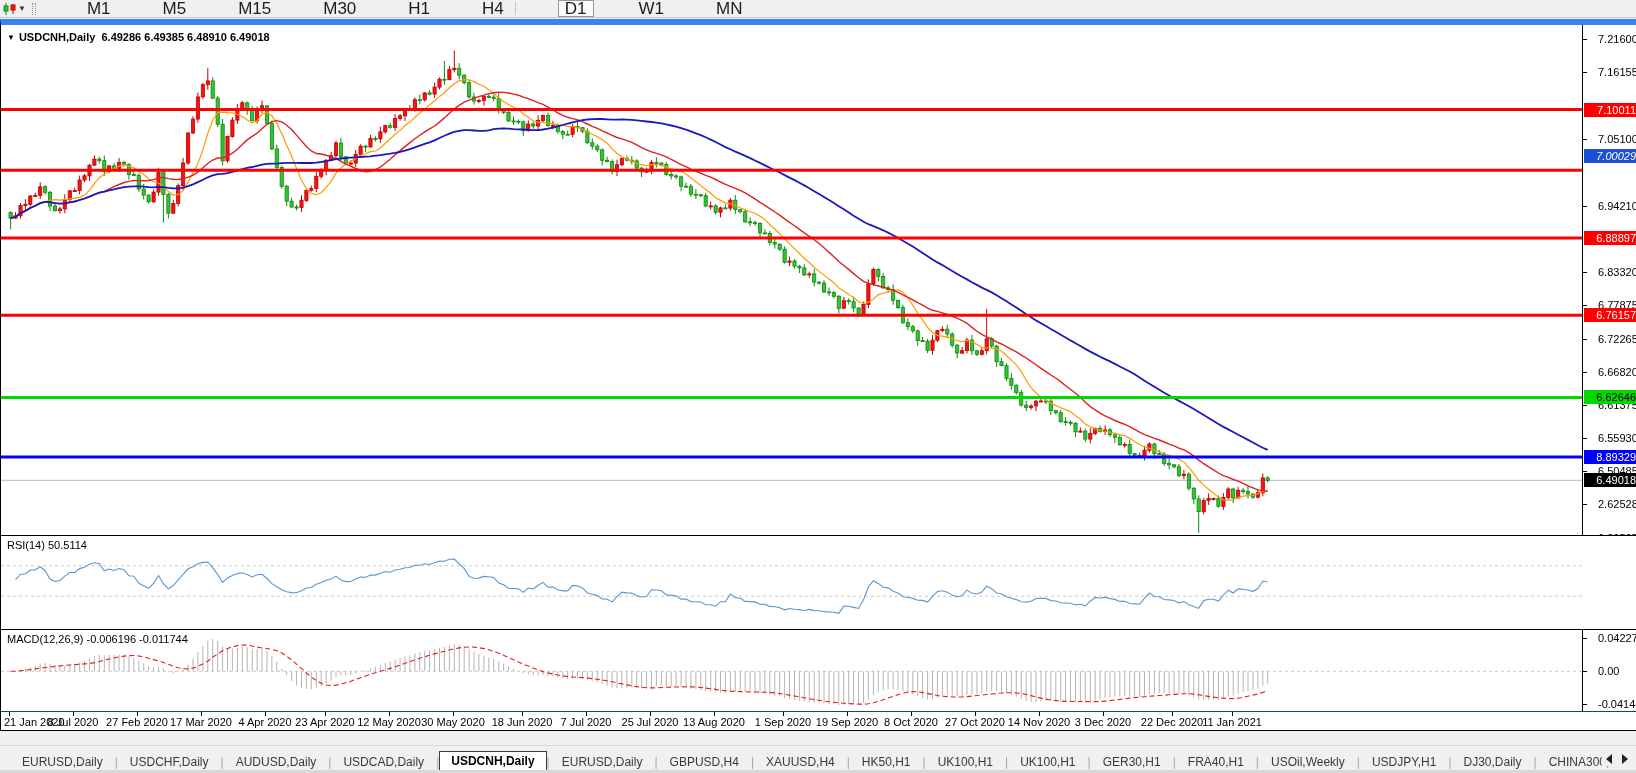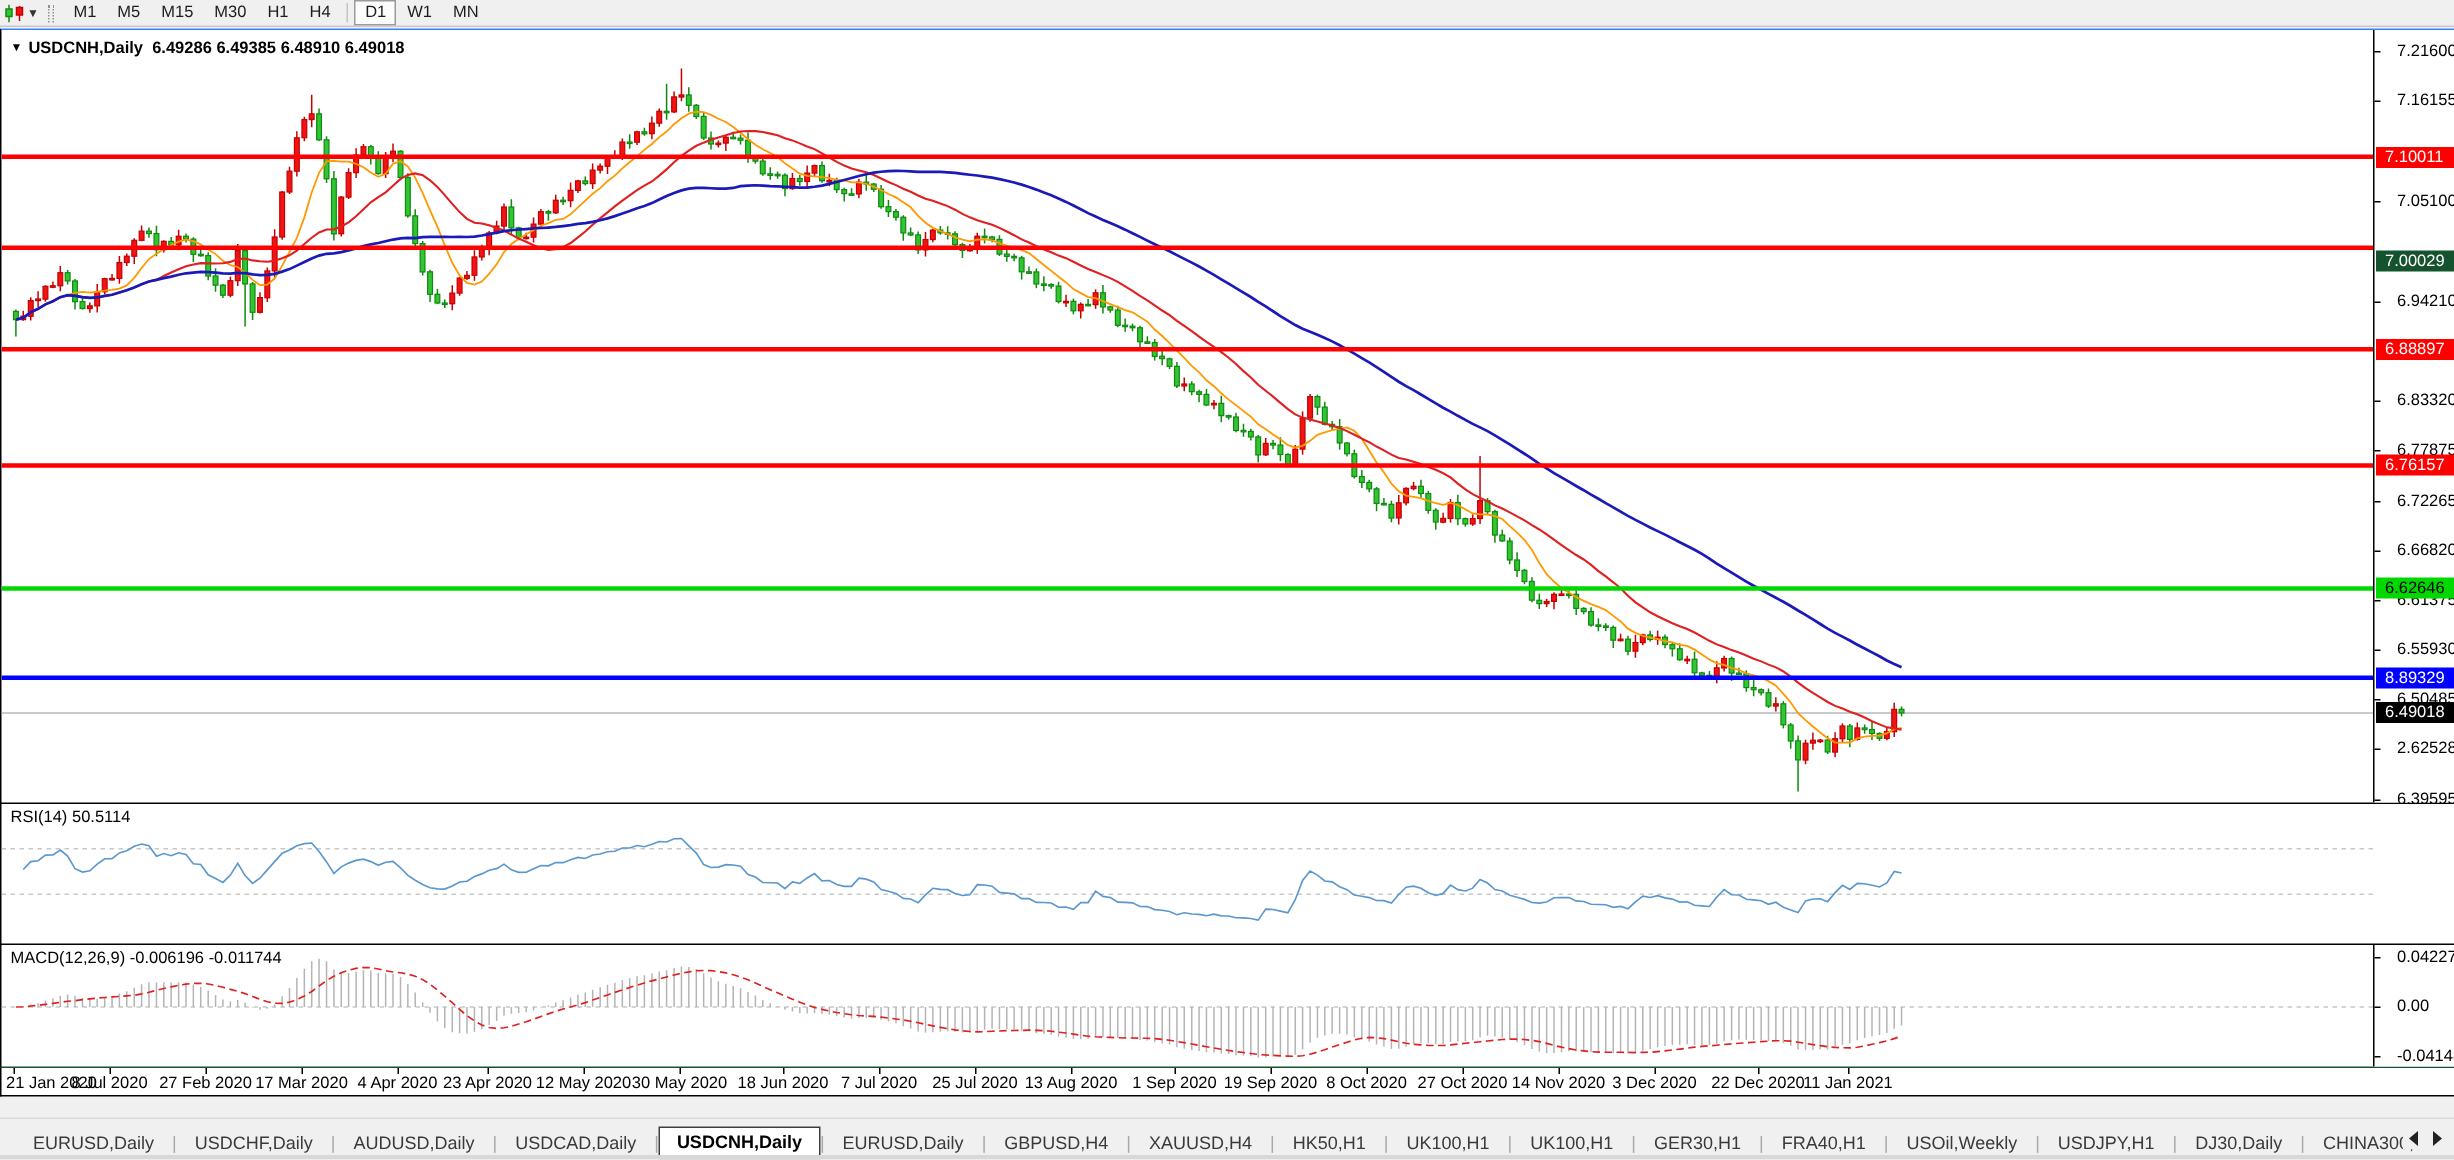--- a/index.html
+++ b/index.html
@@ -11,26 +11,26 @@
   }
   
   .toolbar{position:absolute;left:0;top:0;width:1636px;height:18px;
     background:#f0f0f0;border-bottom:1px solid #c8c8c8;
     display:flex;align-items:center;padding-left:3px;box-sizing:border-box;}
   .tool-icon{display:flex;align-items:center;height:16px;margin-right:2px;}
   .tool-icon svg{display:block;}
   .caret{font-size:8px;color:#333;margin-left:1px;}
   .grip{width:2px;height:12px;border-left:1px dotted #909090;border-right:1px dotted #909090;margin:0 6px 0 4px;}
   .vsep{width:1px;height:13px;background:#c4c4c4;margin:0 4px;}
-  .tf-btn{font-size:11px;color:#1c1c1c;padding:1px 6px;line-height:13px;cursor:default;border:1px solid transparent;}
+  .tf-btn{font-size:17px;color:#1c1c1c;padding:1px 6px;line-height:13px;cursor:default;border:1px solid transparent;margin-left:38px;}
   .tf-btn.active{background:#fcfcfc;border:1px solid #9a9a9a;}
   
   .panel{position:absolute;left:0;width:1636px;background:#ffffff;
     border-left:1px solid #000;box-sizing:border-box;}
-  #panel-main{top:19px;height:517px;border-top:1px solid #3b82f6;border-bottom:1px solid #000;}
+  #panel-main{top:19px;height:517px;border-top:6px solid #3b82f6;border-bottom:1px solid #000;text-align:right;}
   #panel-rsi{top:536px;height:94px;border-bottom:1px solid #000;}
   #panel-macd{top:630px;height:82px;border-bottom:1px solid #14532d;}
   #time-axis{position:absolute;left:0;top:712px;width:1636px;height:19px;background:#fff;
     border-left:1px solid #000;border-bottom:1px solid #000;box-sizing:border-box;}
   .plot{position:absolute;left:0;top:0;}
   .axis-col{position:absolute;left:1581px;top:0;bottom:0;width:54px;background:#fff;border-left:1px solid #000;}
   .ytick{position:absolute;left:0;height:13px;line-height:13px;font-size:11px;color:#000;white-space:nowrap;}
   .ytick .dash{position:absolute;left:0;top:6px;width:4px;height:1px;background:#000;}
   .ytick .lbl{margin-left:15px;}
   .badge{position:absolute;left:1px;right:1px;height:14px;line-height:14px;font-size:11px;
@@ -617,21 +617,21 @@
       <div class="ytick" style="top: 240.762px;"><span class="dash"></span><span class="lbl">6.83320</span></div>
       <div class="ytick" style="top: 273.861px;"><span class="dash"></span><span class="lbl">6.77875</span></div>
       <div class="ytick" style="top: 307.964px;"><span class="dash"></span><span class="lbl">6.72265</span></div>
       <div class="ytick" style="top: 341.064px;"><span class="dash"></span><span class="lbl">6.66820</span></div>
       <div class="ytick" style="top: 374.163px;"><span class="dash"></span><span class="lbl">6.61375</span></div>
       <div class="ytick" style="top: 407.263px;"><span class="dash"></span><span class="lbl">6.55930</span></div>
       <div class="ytick" style="top: 440.363px;"><span class="dash"></span><span class="lbl">6.50485</span></div>
       <div class="ytick" style="top: 473.463px;"><span class="dash"></span><span class="lbl">2.62528</span></div>
       <div class="ytick" style="top: 506.562px;"><span class="dash"></span><span class="lbl">6.39595</span></div>
       <div class="badge" style="top: 77.5091px; background: rgb(255, 0, 0); color: rgb(255, 255, 255);">7.10011</div>
-      <div class="badge" style="top: 147px; background: #14532d; color: rgb(255, 255, 255);">7.00029</div>
+      <div class="badge" style="top: 124px; background: #1d4ed8; color: rgb(255, 255, 255); font-style: italic;">7.00029</div>
       <div class="badge" style="top: 205.859px; background: rgb(255, 0, 0); color: rgb(255, 255, 255);">6.88897</div>
       <div class="badge" style="top: 283.305px; background: rgb(255, 0, 0); color: rgb(255, 255, 255);">6.76157</div>
       <div class="badge" style="top: 365.437px; background: rgb(0, 216, 0); color: rgb(0, 0, 0);">6.62646</div>
       <div class="badge" style="top: 424.895px; background: rgb(0, 0, 255); color: rgb(255, 255, 255);">8.89329</div>
       <div class="badge" style="top: 448.281px; background: rgb(0, 0, 0); color: rgb(255, 255, 255);">6.49018</div>
     </div>
 </div>
 
 <div class="panel" id="panel-rsi">
   <div class="sub-header">

